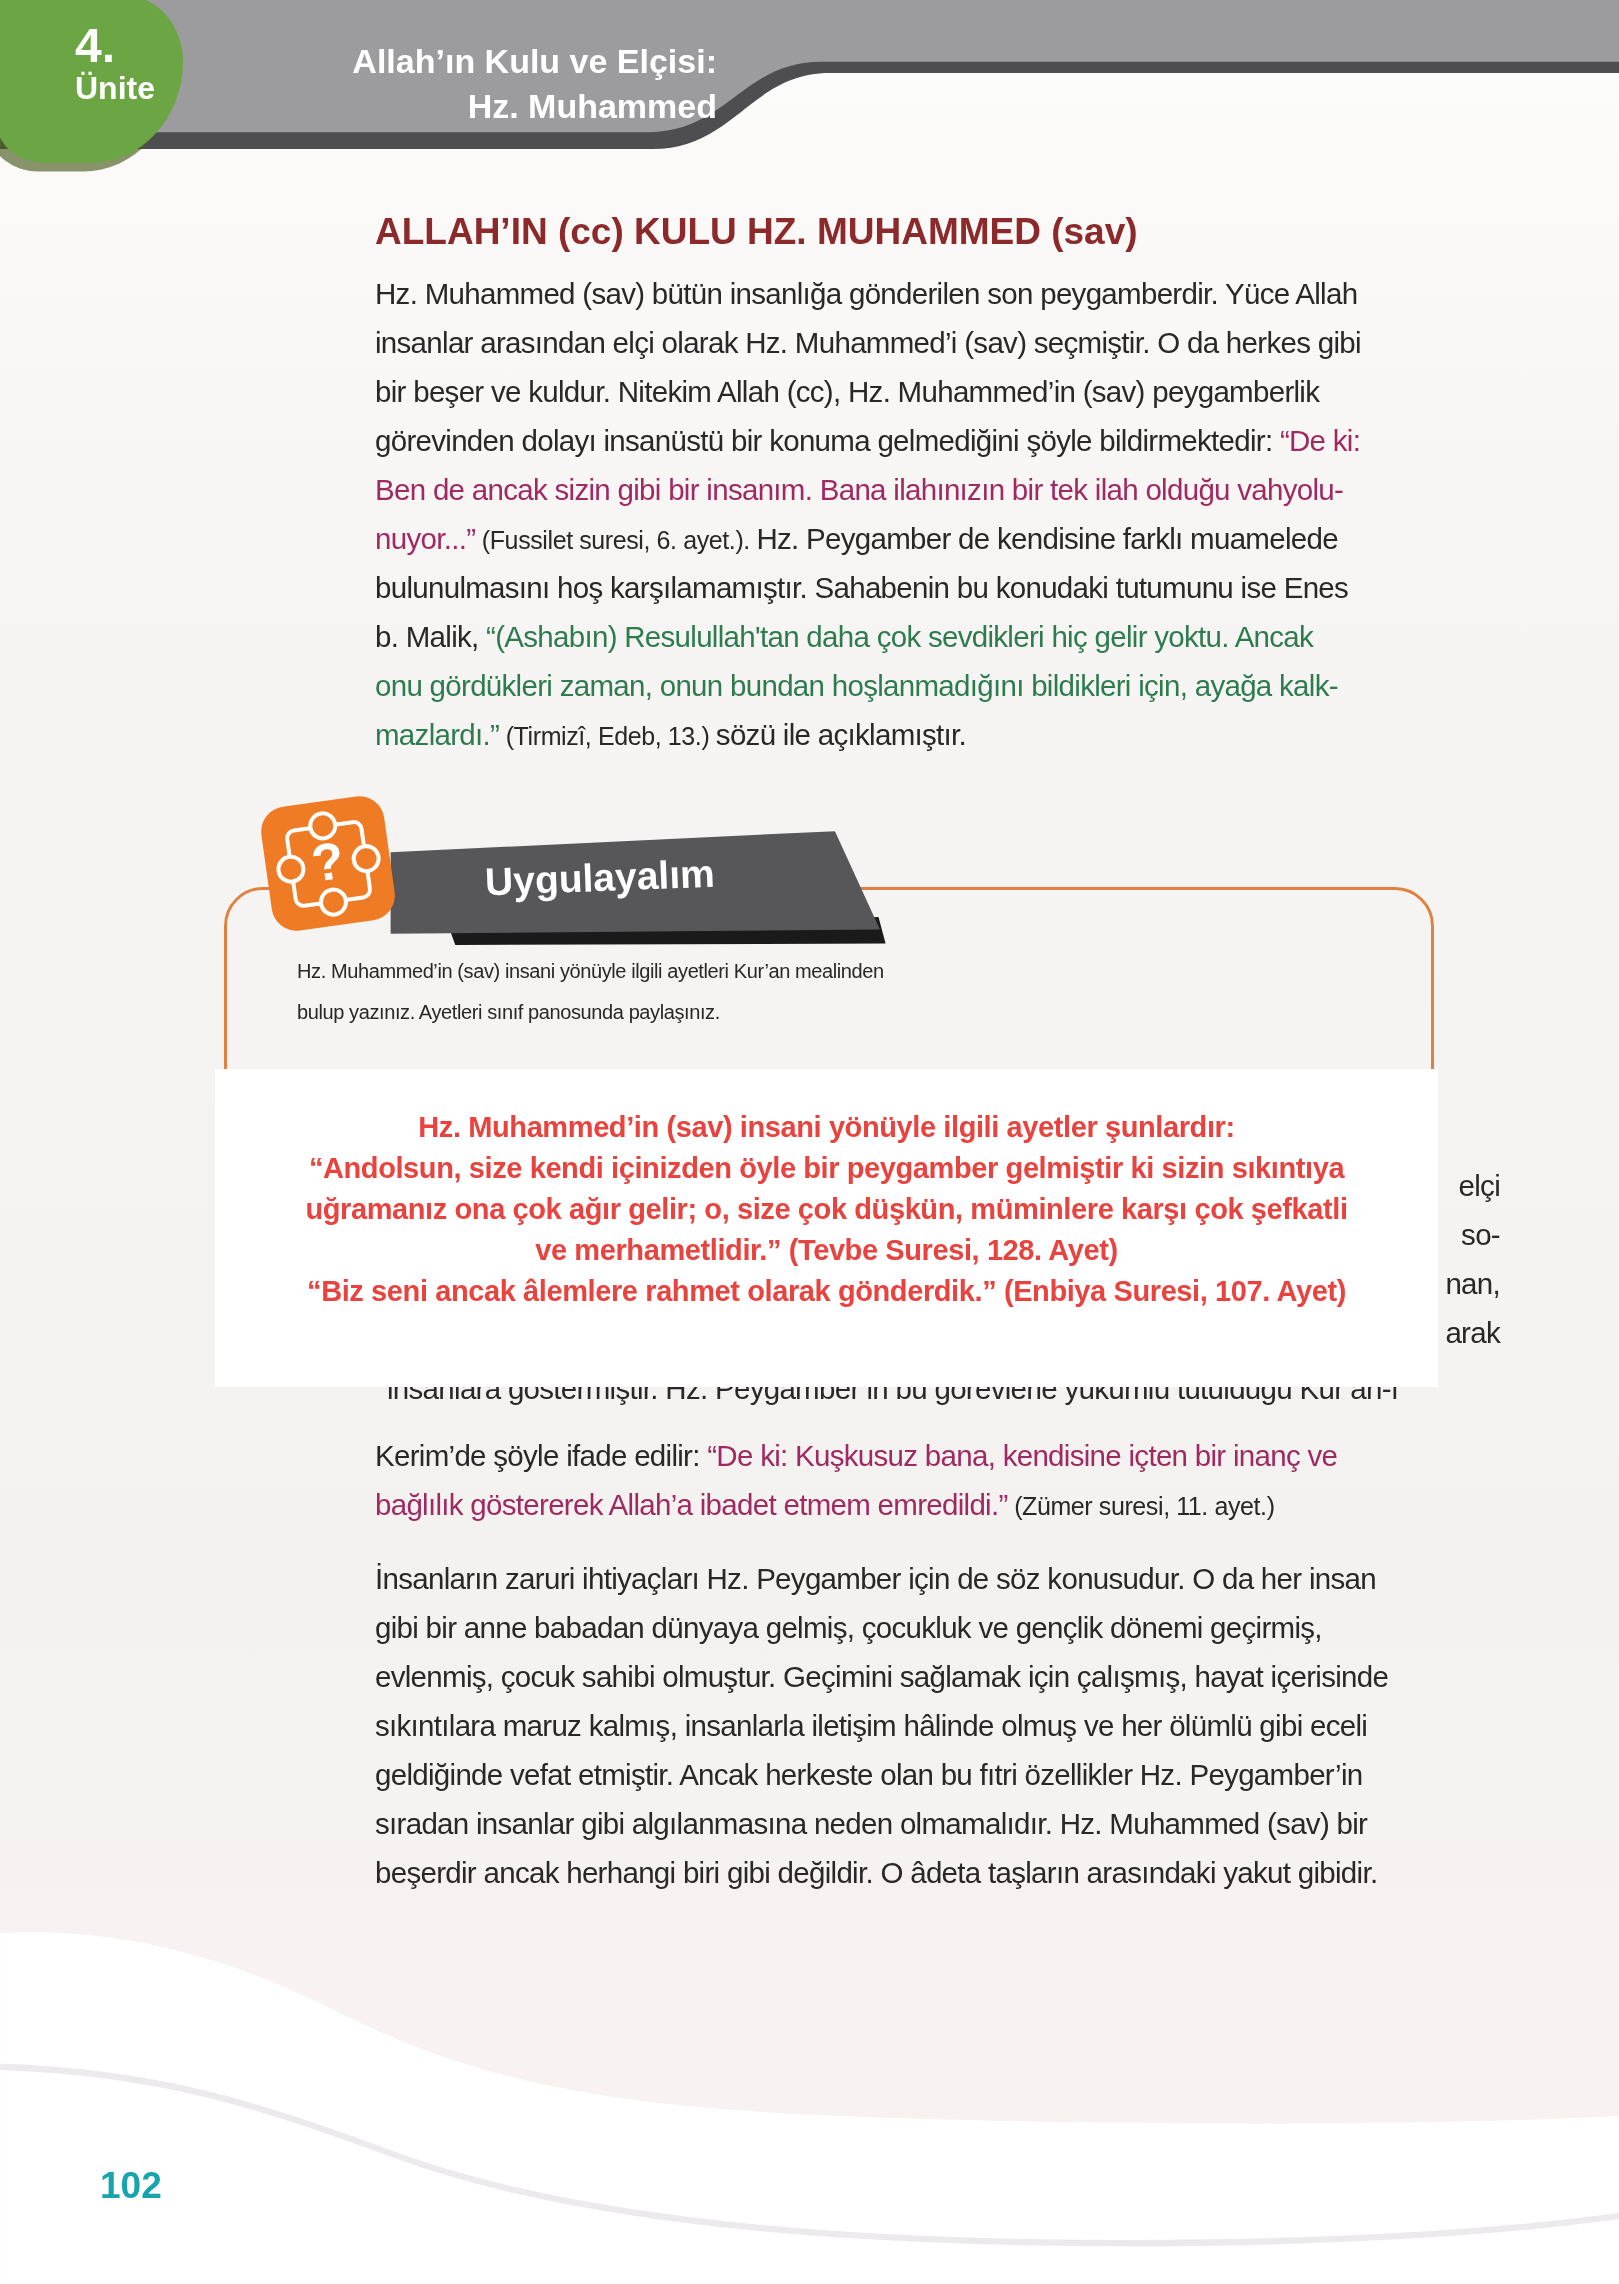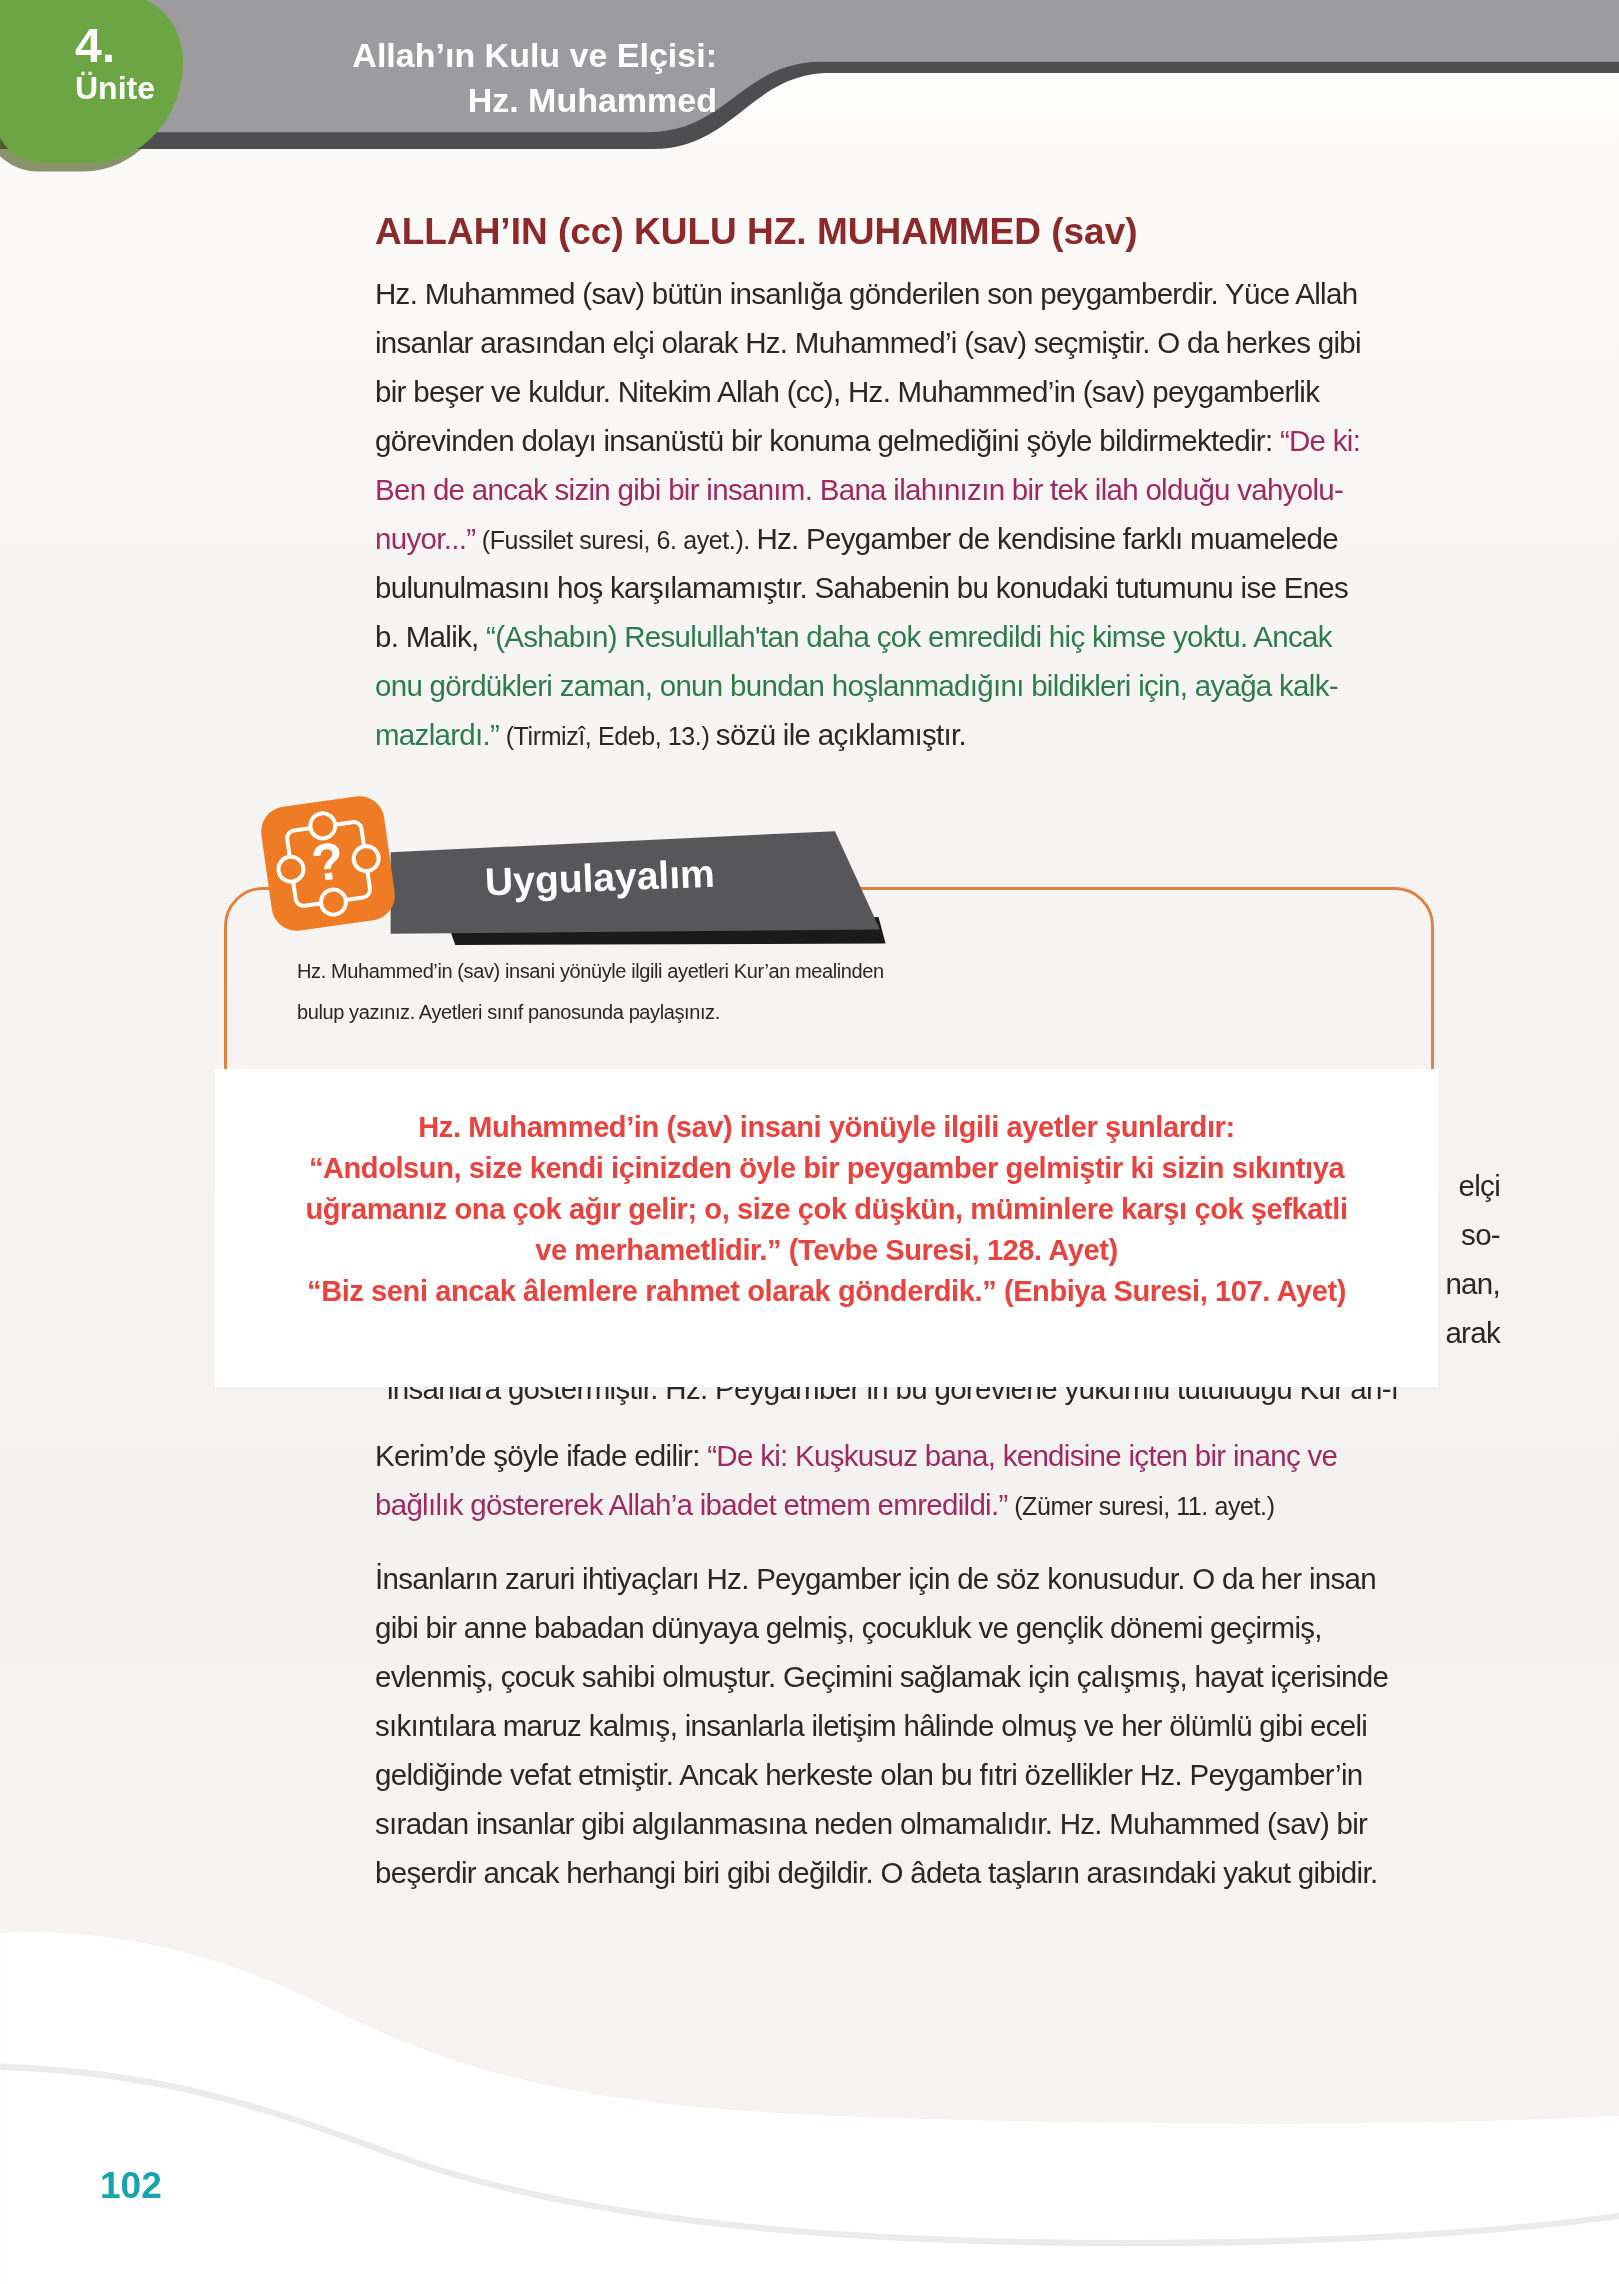--- a/index.html
+++ b/index.html
@@ -12,21 +12,21 @@
   svg.deco{position:absolute;left:0;top:0;z-index:0;}
 
   
   .unit-blob{left:-2.8px;top:-4.2px;width:186px;height:167px;background:#6CA644;
     border-radius:0 91px 148px 77px / 0 105px 162px 63px;
     box-shadow:-7px 8.4px 0 rgba(76,92,31,.65);z-index:4;}
   .unit-num{left:35px;top:18.3px;width:120px;text-align:center;font-size:48px;font-weight:bold;color:#fff;z-index:5;}
   .unit-label{left:35px;top:70px;width:120px;text-align:right;font-size:32px;font-weight:bold;color:#fff;z-index:5;}
 
   
-  .hdr-title{left:267px;top:33px;width:450px;text-align:right;color:#fff;
+  .hdr-title{left:267px;top:39px;width:450px;text-align:right;color:#fff;
     font-size:34px;font-weight:bold;line-height:45px;z-index:3;}
 
   
   .main-heading{left:375px;top:211px;font-size:37px;font-weight:bold;color:#8C2A2B;white-space:nowrap;z-index:2;}
   .para{left:375px;width:1125px;z-index:2;}
   .bodyline{white-space:nowrap;font-size:29.5px;letter-spacing:-0.7px;line-height:49px;height:49px;color:#2b2627;}
   .c-k{color:#2b2627;} .c-m{color:#A02A60;} .c-g{color:#2E7B4E;}
   .cite{font-size:25px;letter-spacing:-0.4px;color:#2b2627;}
   .frag{text-align:right;}
 
@@ -86,21 +86,21 @@
   <div class="abs main-heading">ALLAH’IN (cc) KULU HZ. MUHAMMED (sav)</div>
 
   <div class="abs para" style="top:269px;">
     <div class="bodyline"><span class="c-k">Hz. Muhammed (sav) bütün insanlığa gönderilen son peygamberdir. Yüce Allah</span></div>
     <div class="bodyline"><span class="c-k">insanlar arasından elçi olarak Hz. Muhammed’i (sav) seçmiştir. O da herkes gibi</span></div>
     <div class="bodyline"><span class="c-k">bir beşer ve kuldur. Nitekim Allah (cc), Hz. Muhammed’in (sav) peygamberlik</span></div>
     <div class="bodyline"><span class="c-k">görevinden dolayı insanüstü bir konuma gelmediğini şöyle bildirmektedir: </span><span class="c-m">“De ki:</span></div>
     <div class="bodyline"><span class="c-m">Ben de ancak sizin gibi bir insanım. Bana ilahınızın bir tek ilah olduğu vahyolu-</span></div>
     <div class="bodyline"><span class="c-m">nuyor...”</span><span class="cite"> (Fussilet suresi, 6. ayet.). </span><span class="c-k">Hz. Peygamber de kendisine farklı muamelede</span></div>
     <div class="bodyline"><span class="c-k">bulunulmasını hoş karşılamamıştır. Sahabenin bu konudaki tutumunu ise Enes</span></div>
-    <div class="bodyline"><span class="c-k">b. Malik, </span><span class="c-g">“(Ashabın) Resulullah'tan daha çok emredildi hiç kimse yoktu. Ancak</span></div>
+    <div class="bodyline"><span class="c-k">b. Malik, </span><span class="c-g">“(Ashabın) Resulullah'tan daha çok sevdikleri hiç gelir yoktu. Ancak</span></div>
     <div class="bodyline"><span class="c-g">onu gördükleri zaman, onun bundan hoşlanmadığını bildikleri için, ayağa kalk-</span></div>
     <div class="bodyline"><span class="c-g">mazlardı.”</span><span class="cite"> (Tirmizî, Edeb, 13.) </span><span class="c-k">sözü ile açıklamıştır.</span></div>
   </div>
 
   <div class="abs activity-box"></div>
 
   <div class="abs pz-wrap">
     <div class="pz">
       <span class="kn t"></span>
       <span class="kn b"></span>

